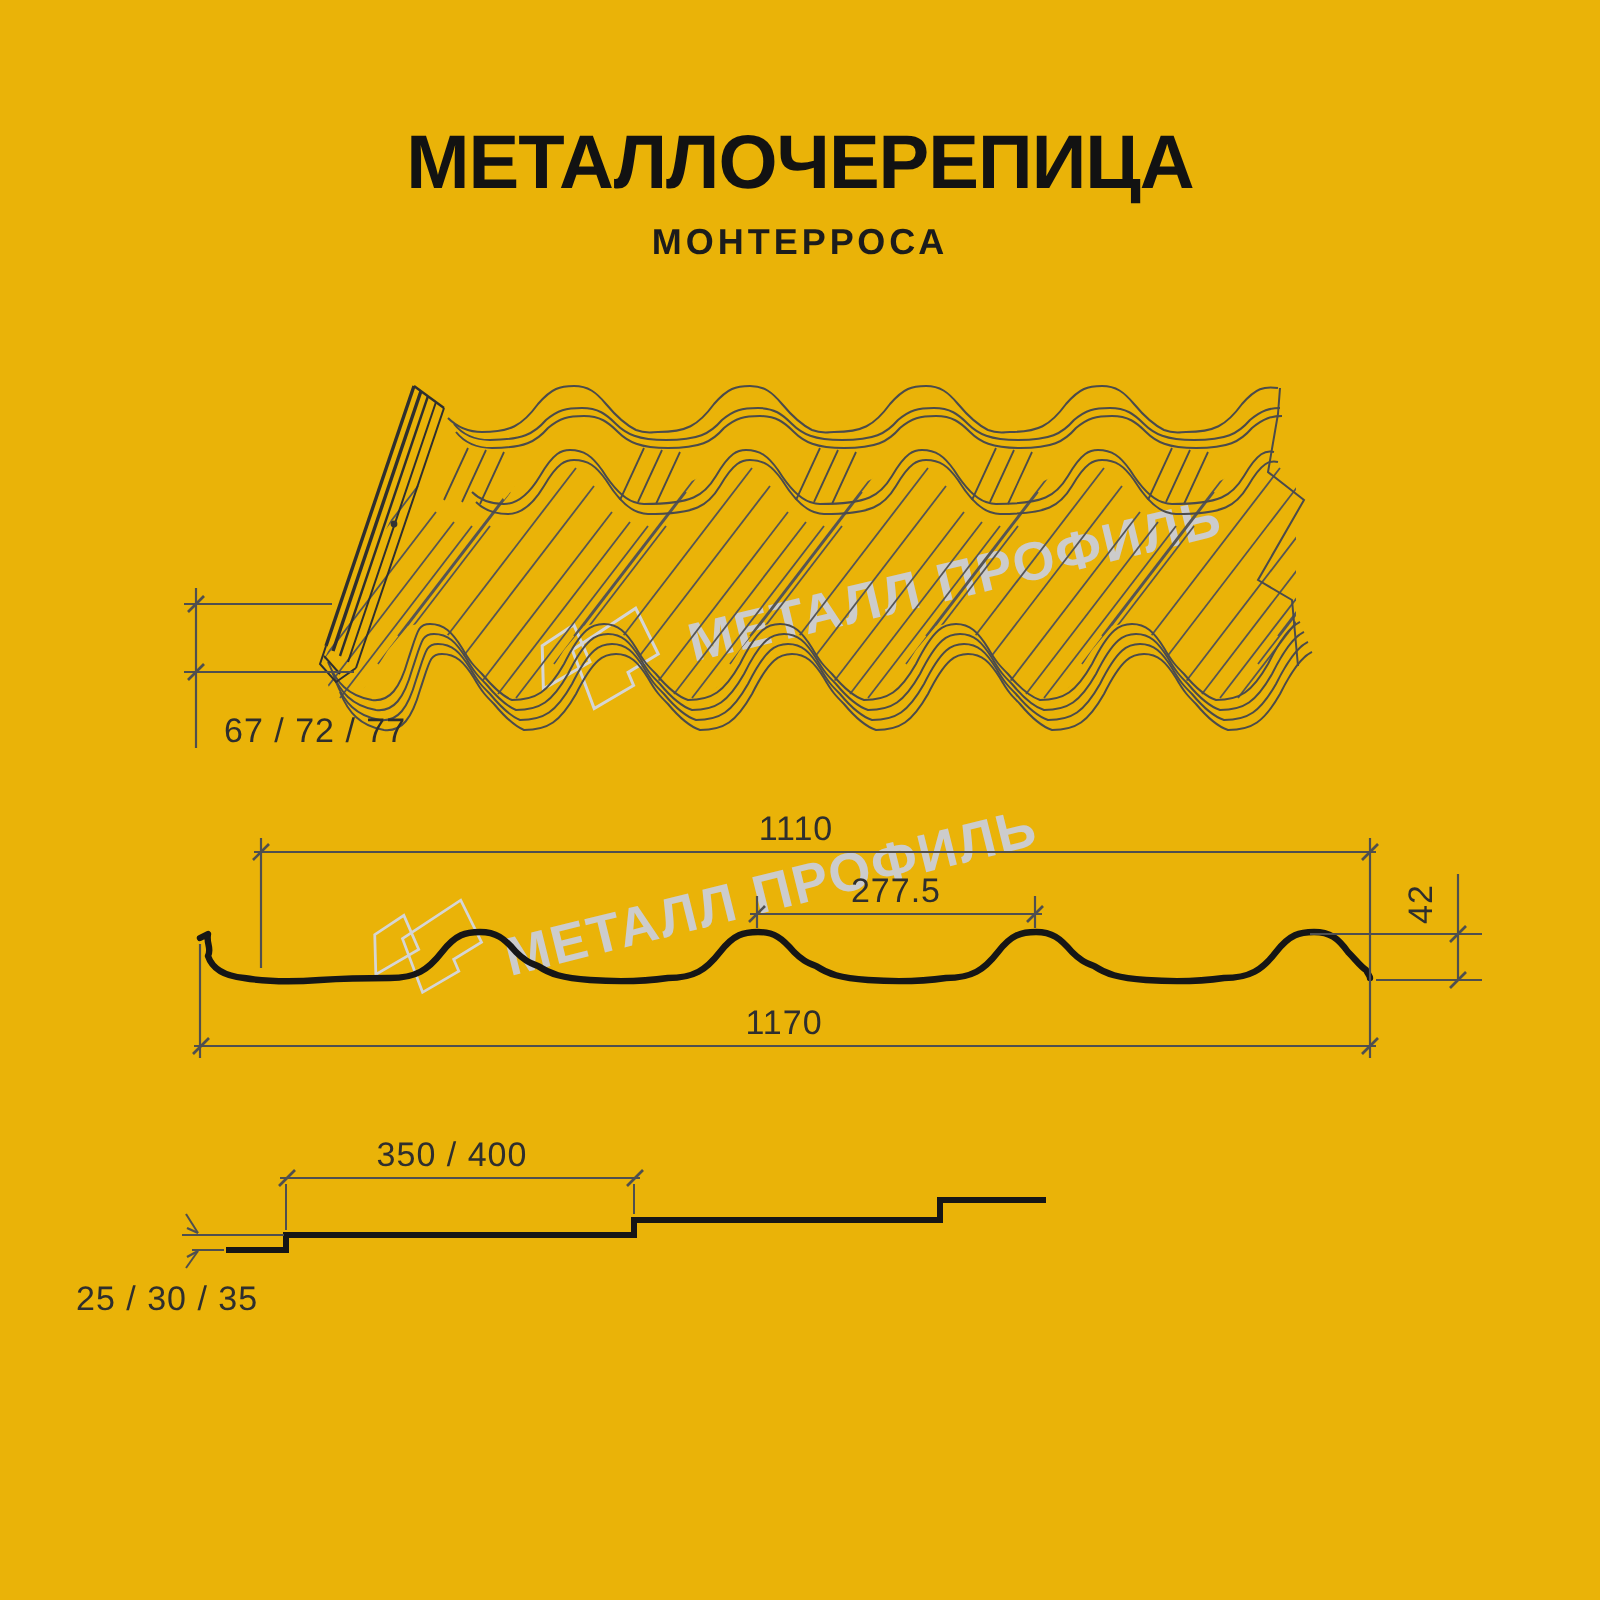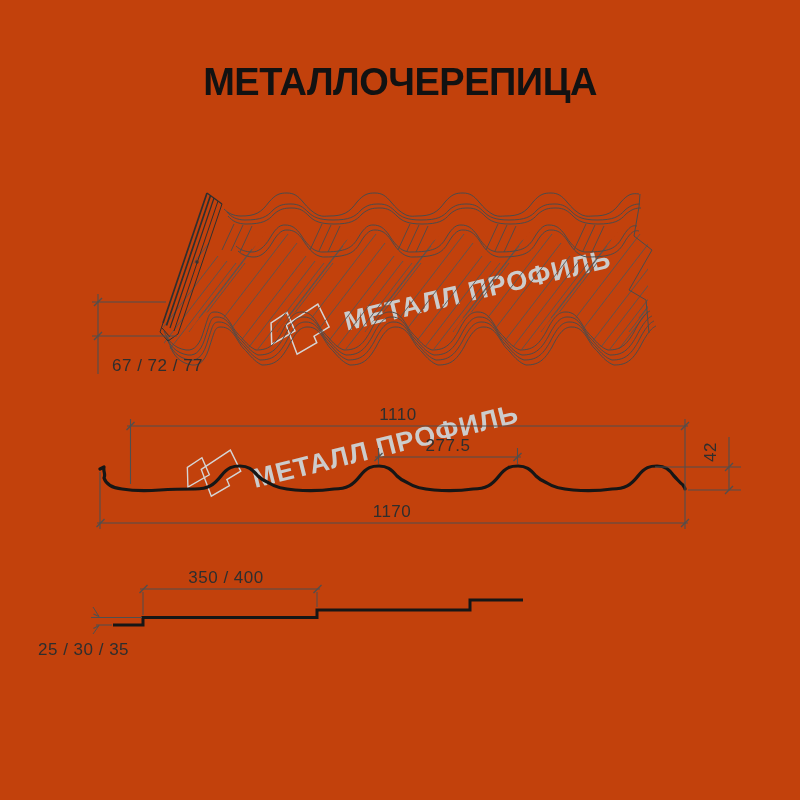--- a/index.html
+++ b/index.html
@@ -1,36 +1,37 @@
 <!DOCTYPE html>
 <html><head>
 <meta charset="utf-8">
 <style>
   html,body{margin:0;padding:0;}
   body{width:800px;height:800px;background:#ffffff;overflow:hidden;
        font-family:"Liberation Sans",sans-serif;}
-  .page{position:relative;width:800px;height:800px;background:#c2410c;}
+  .page{position:relative;width:800px;height:800px;background:#eab308;}
   .header{position:absolute;top:62px;left:0;width:800px;text-align:center;}
   .header h1{margin:0;font-size:38px;font-weight:800;letter-spacing:-0.5px;
              color:#121212;line-height:1.1;}
   .subtitle{margin-top:7px;font-size:18px;font-weight:600;letter-spacing:2px;
             color:#1c1c1c;}
   svg{position:absolute;top:0;left:0;}
   .dim{font-family:"Liberation Sans",sans-serif;font-size:17px;fill:#2e2e2e;
        letter-spacing:.5px;}
   .wm{font-family:"Liberation Sans",sans-serif;font-size:27px;font-weight:600;
       fill:#cccccc;letter-spacing:1px;}
 </style>
 </head>
 <body>
 
 <div class="page">
 
   <div class="header">
     <h1>МЕТАЛЛОЧЕРЕПИЦА</h1>
+    <div class="subtitle">МОНТЕРРОСА</div>
   </div>
 
   <svg width="800" height="800" viewBox="0 0 800 800">
 
     <defs>
 
       <g id="panlines" stroke="#555555" stroke-width="0.9">
         <line x1="-13" y1="318" x2="53" y2="232"></line>
         <line x1="10" y1="320" x2="76" y2="234"></line>
         <line x1="-23" y1="332" x2="43" y2="246"></line>

